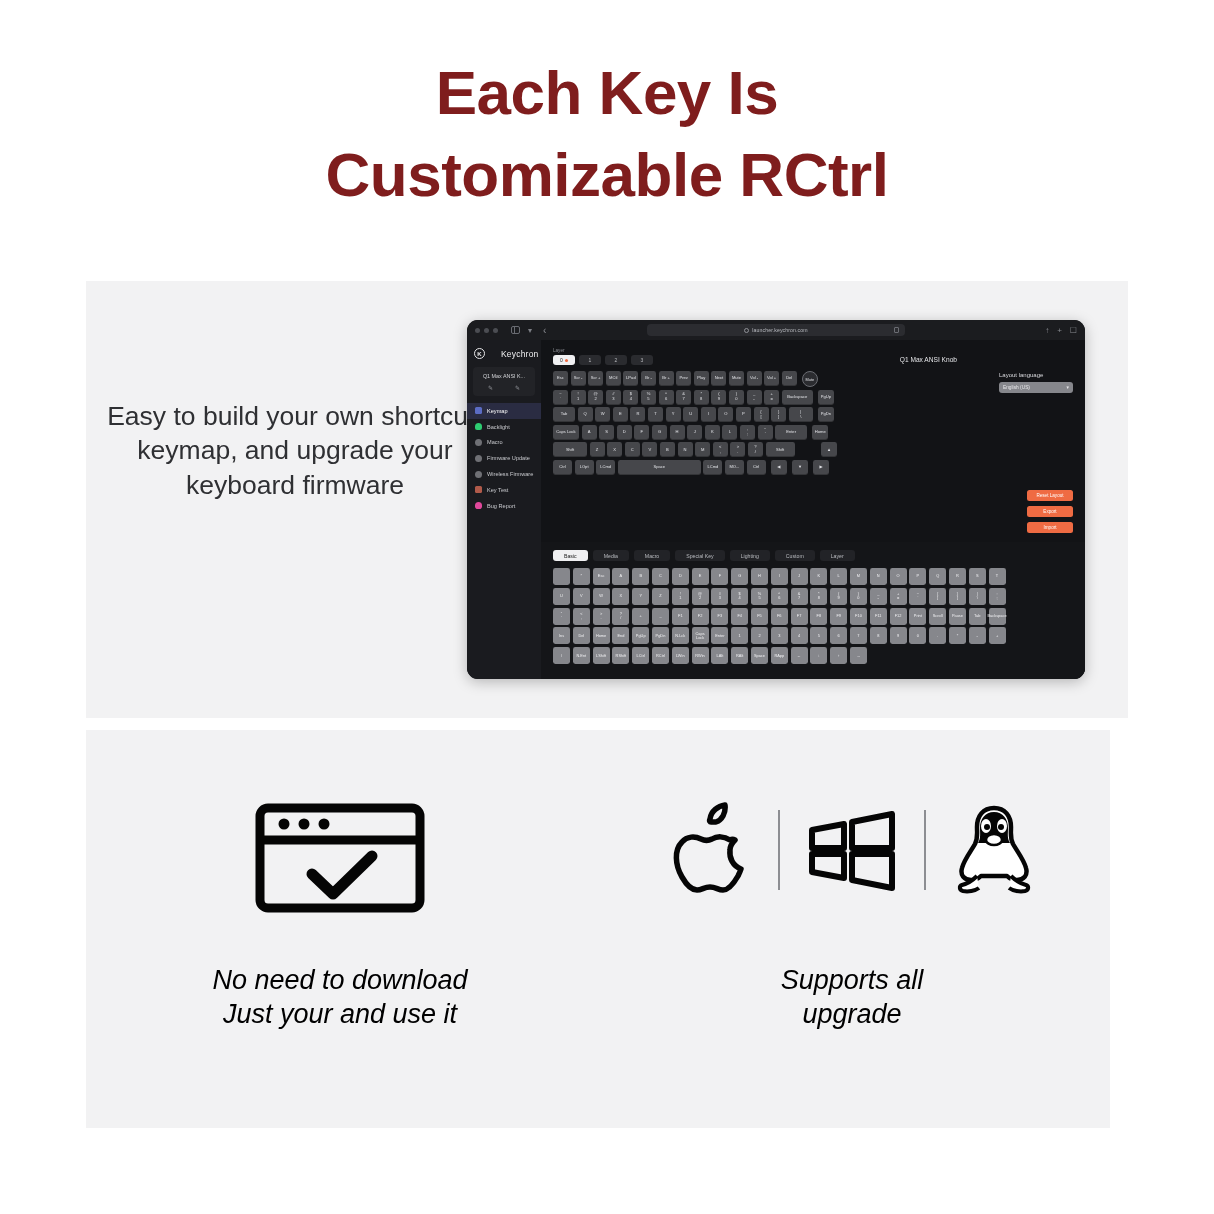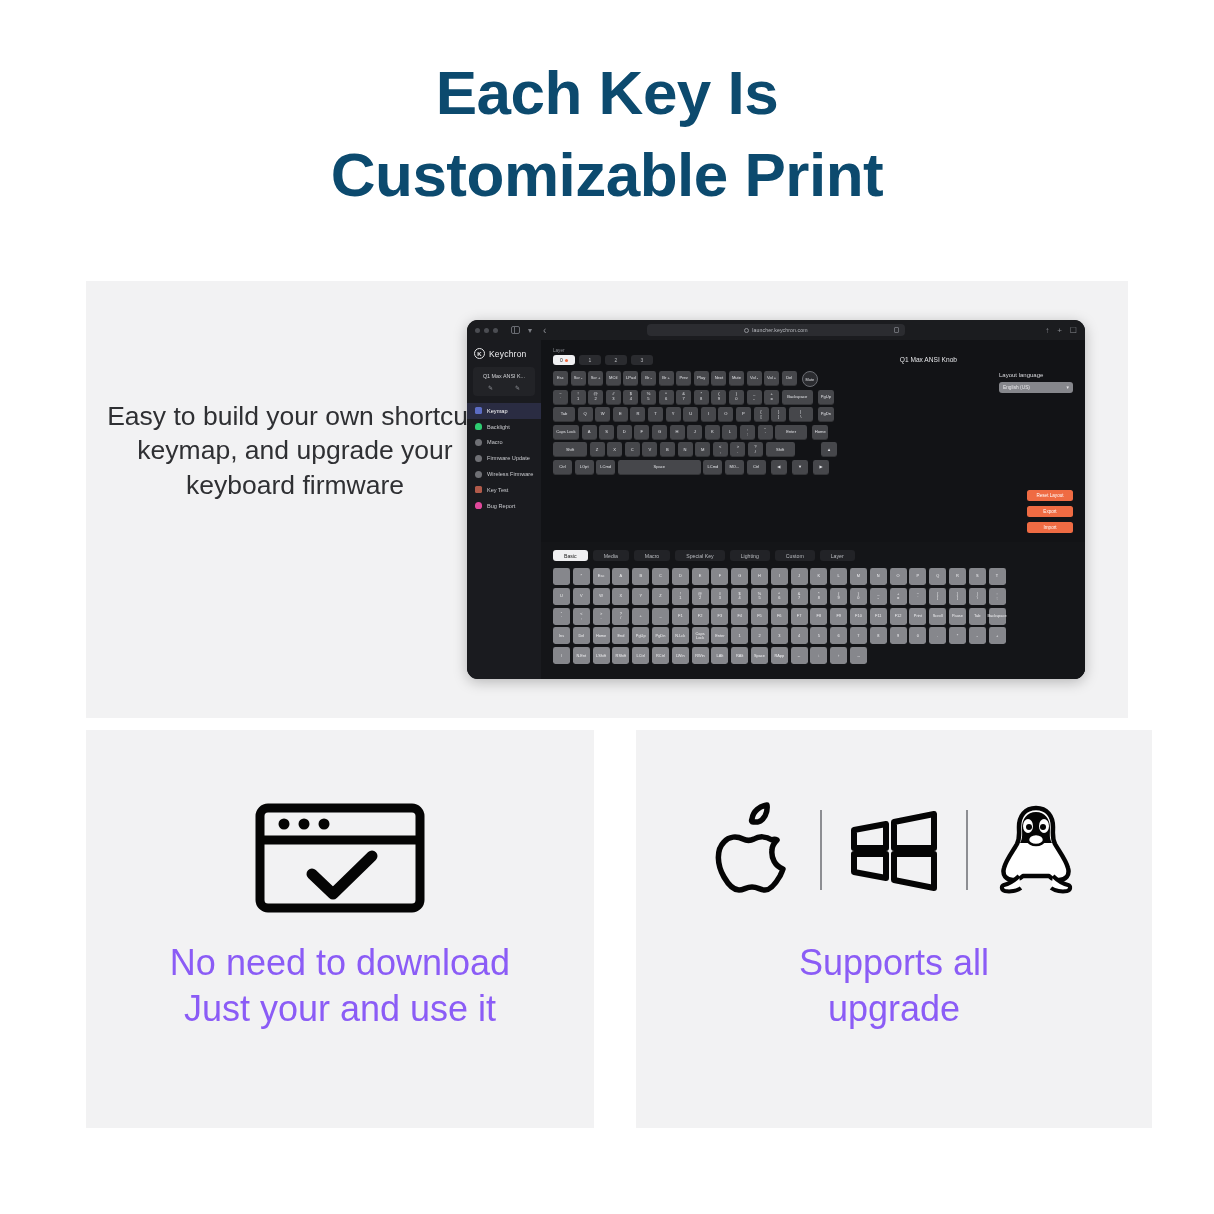--- a/index.html
+++ b/index.html
@@ -12,29 +12,29 @@
   .page { position: relative; width: 1214px; height: 1214px; background: #fff; }
 
   
   .heading {
     text-align: center;
     padding-top: 52px;
     font-size: 62px;
     line-height: 1.32;
     font-weight: 700;
     letter-spacing: -0.5px;
-    color: #0c4a6e;
+    color: #7f1d1d;
   }
   .heading .l2 { display: block; }
 
   
   .panel { background: #f2f2f3; position: absolute; }
   #panel-top    { left: 86px;  top: 281px; width: 1042px; height: 437px; }
   #panel-bl     { left: 86px;  top: 730px; width: 508px;  height: 398px; }
-  #panel-br     { left: 636px; top: 730px; width: 516px;  height: 398px; }
+  #panel-br     { left: 594px; top: 730px; width: 516px;  height: 398px; }
 
   
   .top-copy {
     position: absolute; left: 18px; top: 118px; width: 382px;
     text-align: center;
     font-size: 26.5px; line-height: 1.3;
     color: #2f3033;
   }
 
   
@@ -64,21 +64,21 @@
   }
   .url-lock { width:5px; height:5px; border-radius:50%; border:1px solid #8e9096; }
   .url-text { font-size:5.2px; color:#b9bbc0; letter-spacing:.1px; }
   .url-right { position:absolute; right:6px; width:5px; height:6px; border:1px solid #6a6c72; border-radius:1px; }
   .tb-right { position:absolute; right:8px; display:flex; align-items:center; gap:8px; color:#8a8c92; font-size:8px; }
 
   .bw-body { display:flex; height: 339px; }
 
   
   .kc-sidebar { width: 74px; background:#1a1b1f; padding: 7px 0 0 0; }
-  .kc-logo { display:flex; align-items:center; gap:4px; padding: 1px 0 8px 7px; }
+  .kc-logo { display:flex; align-items:center; gap:16px; padding: 1px 0 8px 7px; }
   .kc-logo-mark {
     width:11px; height:11px; border-radius:50%;
     border:1px solid #e8e8ea; color:#e8e8ea;
     font-size:6px; display:flex; align-items:center; justify-content:center;
     font-weight:700;
   }
   .kc-logo-text { color:#f0f0f2; font-size:8.5px; letter-spacing:.2px; }
   .kc-device {
     margin: 0 6px 7px 6px; background:#222327; border-radius:4px;
     padding: 6px 4px 5px; text-align:center;
@@ -168,33 +168,33 @@
     width:17px; height:17px; background:#86878c; border-radius:2.4px;
     color:#f2f2f4; font-size:3.9px; line-height:1.1;
     display:flex; flex-direction:column; align-items:center; justify-content:center;
     flex:0 0 auto; text-align:center; padding:0 1px;
   }
 
   
   .icon-area { position:absolute; left:0; right:0; top:72px; display:flex; align-items:center; justify-content:center; }
   .caption {
     position:absolute; left:0; right:0; bottom:96px;
-    text-align:center; font-size:36px; line-height:1.28; color:#8b5cf6;
+    text-align:center; font-size:27px; line-height:1.28; color:#000000;font-style:italic;
   }
   .os-row { display:flex; align-items:center; gap:26px; }
   .os-div { width:2px; height:80px; background:#8d8e92; }
 </style>
 </head>
 <body>
 
 <div class="page">
 
   <h1 class="heading">
     <span>Each Key Is</span>
-    <span class="l2">Customizable Print</span>
+    <span class="l2">Customizable RCtrl</span>
   </h1>
 
   <div class="panel" id="panel-top">
 
     <div class="top-copy">Easy to build your own shortcut, keymap, and upgrade your keyboard firmware</div>
 
     <div class="browser">
 
       <div class="bw-titlebar">
         <div class="traffic">

